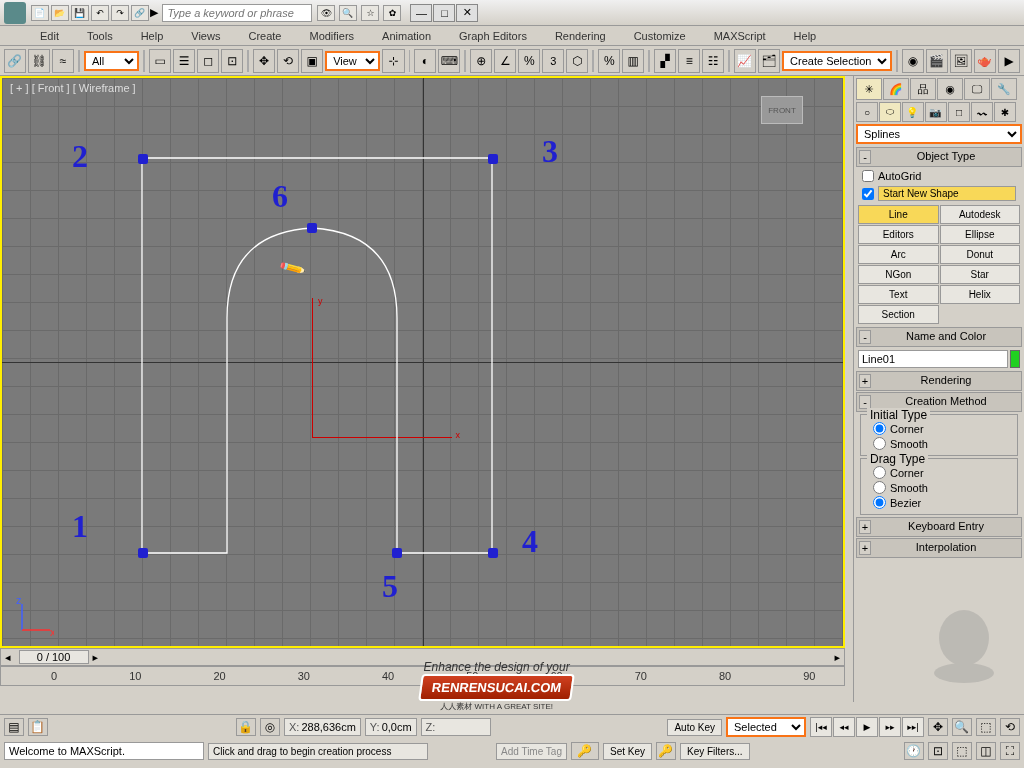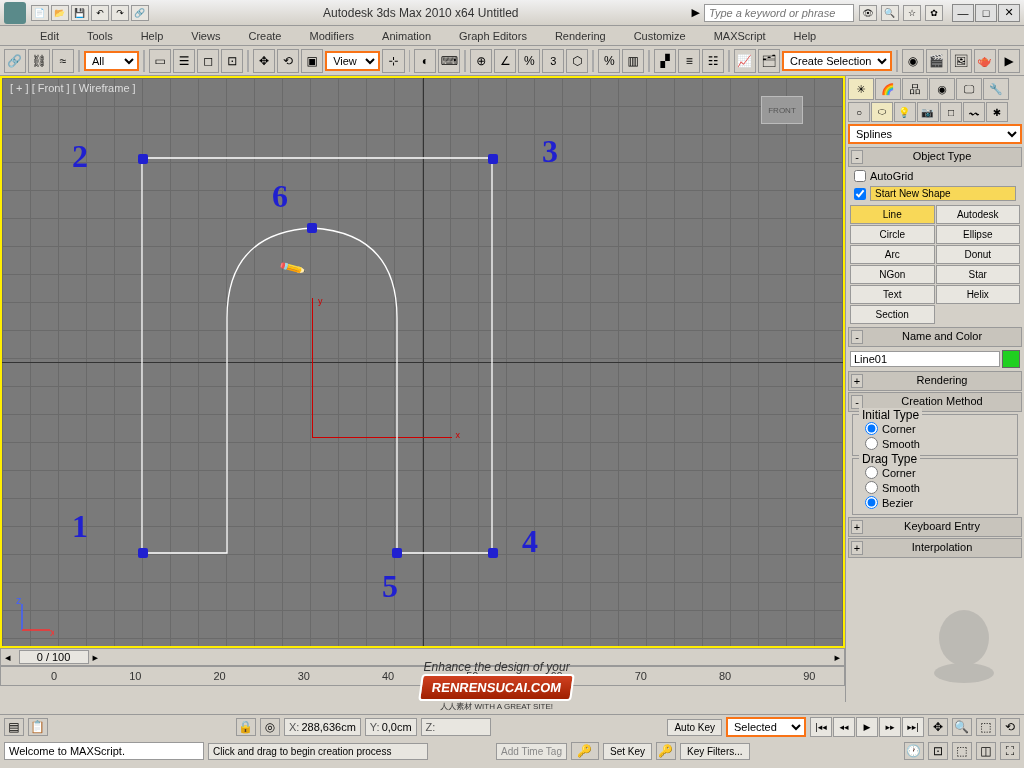--- a/index.html
+++ b/index.html
@@ -11,21 +11,21 @@
 .search-box { width:150px; height:18px; border:1px solid #999; background:#fff; padding:0 4px; color:#888; font-style:italic; }
 .search-icons { display:flex; gap:2px; margin-left:4px; }
 .win-btns { display:flex; gap:1px; margin-left:8px; }
 .win-btn { width:22px; height:18px; background:#e0e0e0; border:1px solid #888; display:flex; align-items:center; justify-content:center; }
 .menubar { height:20px; background:#d4d0c8; display:flex; align-items:center; padding:0 40px; gap:28px; border-bottom:1px solid #999; }
 .menubar span { color:#333; }
 .toolbar { height:30px; background:#d4d0c8; display:flex; align-items:center; padding:2px 4px; gap:2px; border-bottom:1px solid #999; }
 .tbtn { width:24px; height:24px; background:#d4d0c8; border:1px solid #999; display:flex; align-items:center; justify-content:center; font-size:12px; }
 .sep { width:2px; height:22px; background:#aaa; margin:0 2px; }
 .dropdown { height:20px; border:2px solid #f97316; background:#fff; padding:0 2px; }
-.main { display:flex; height:626px; }
+.main { display:flex; height:626px;gap:8px; }
 .viewport { width:845px; height:572px; background:#7a7a7a; position:relative; border:2px solid #ffee00; }
 .grid { position:absolute; inset:0; background-image:
   linear-gradient(#6a6a6a 1px,transparent 1px),
   linear-gradient(90deg,#6a6a6a 1px,transparent 1px);
   background-size:28px 28px; }
 .axis-h { position:absolute; top:50%; left:0; right:0; height:1px; background:#333; }
 .axis-v { position:absolute; left:50%; top:0; bottom:0; width:1px; background:#333; }
 .vp-label { position:absolute; top:4px; left:8px; color:#ddd; font-size:11px; }
 .front-badge { position:absolute; top:18px; right:40px; width:42px; height:28px; background:#999; border:1px solid #bbb; display:flex; align-items:center; justify-content:center; font-size:8px; color:#555; }
 .gizmo { position:absolute; top:220px; left:310px; width:140px; height:140px; }
@@ -48,21 +48,21 @@
 .stab.active { background:#f0e8c0; }
 .rollout-hdr { background:#c8c4bc; border:1px solid #999; text-align:center; padding:2px; margin:1px 0; font-size:10px; display:flex; }
 .rollout-hdr .pm { width:12px; border:1px solid #999; background:#d4d0c8; margin-right:2px; }
 .rollout-hdr .txt { flex:1; }
 .shape-grid { display:grid; grid-template-columns:1fr 1fr; gap:1px; padding:2px; }
 .shape-btn { border:1px solid #999; background:#e8e6e0; text-align:center; padding:3px; font-size:10px; }
 .shape-btn.active { background:#f8d858; }
 .checkbox-row { display:flex; align-items:center; gap:4px; padding:2px 6px; font-size:10px; }
 .checkbox-row input { width:12px; height:12px; }
 .sns { background:#f8d858; border:1px solid #999; padding:1px 4px; font-size:10px; flex:1; }
-.name-input { display:flex; gap:2px; padding:2px;align-items:center; }
+.name-input { display:flex; gap:2px; padding:2px; }
 .name-input input { flex:1; border:1px solid #999; padding:1px 3px; }
 .color-sw { width:18px; height:18px; background:#20d020; border:1px solid #666; }
 .fieldset { border:1px solid #999; margin:2px 4px; padding:6px 4px 4px; position:relative; }
 .fieldset .legend { position:absolute; top:-7px; left:6px; background:#d4d0c8; padding:0 3px; font-size:12px; }
 .radio-row { display:flex; align-items:center; gap:4px; padding:1px 8px; font-size:10px; }
 .statusbar { position:absolute; bottom:0; left:0; right:0; height:54px; background:#d4d0c8; border-top:1px solid #999; display:flex; flex-direction:column; }
 .coord-row { display:flex; align-items:center; padding:2px 4px; gap:4px; height:24px; }
 .coord-box { border:1px solid #999; background:#e8e6e0; padding:2px 4px; font-size:10px; display:flex; }
 .coord-box .lbl { color:#555; margin-right:2px; }
 .status-input { border:1px solid #999; background:#fff; padding:2px 4px; height:18px; width:200px; }
@@ -79,21 +79,20 @@
 <body>
 
 <div class="titlebar">
   <div class="app-icon"></div>
   <span class="tb-btn">📄</span>
   <span class="tb-btn">📂</span>
   <span class="tb-btn">💾</span>
   <span class="tb-btn">↶</span>
   <span class="tb-btn">↷</span>
   <span class="tb-btn">🔗</span>
-  <div class="title-text">Autodesk 3ds Max  2010 x64       Untitled</div>
   <span style="margin-right:4px">▶</span>
   <input class="search-box" placeholder="Type a keyword or phrase" style="">
   <div class="search-icons">
     <span class="tb-btn">👁</span>
     <span class="tb-btn">🔍</span>
     <span class="tb-btn">☆</span>
     <span class="tb-btn">✿</span>
   </div>
   <div class="win-btns">
     <div class="win-btn">—</div>
@@ -254,21 +253,21 @@
         <input type="checkbox" style="">
         <span>AutoGrid</span>
       </div>
     <div class="checkbox-row">
         <input type="checkbox" checked="" style="">
         <span class="sns">Start New Shape</span>
       </div>
     <div class="shape-grid">
       <div class="shape-btn active">Line</div>
       <div class="shape-btn">Autodesk</div>
-      <div class="shape-btn">Circle</div>
+      <div class="shape-btn">Editors</div>
       <div class="shape-btn">Ellipse</div>
       <div class="shape-btn">Arc</div>
       <div class="shape-btn">Donut</div>
       <div class="shape-btn">NGon</div>
       <div class="shape-btn">Star</div>
       <div class="shape-btn">Text</div>
       <div class="shape-btn">Helix</div>
       <div class="shape-btn">Section</div>
       <div class="shape-btn" style="visibility:hidden"></div>
     </div>

